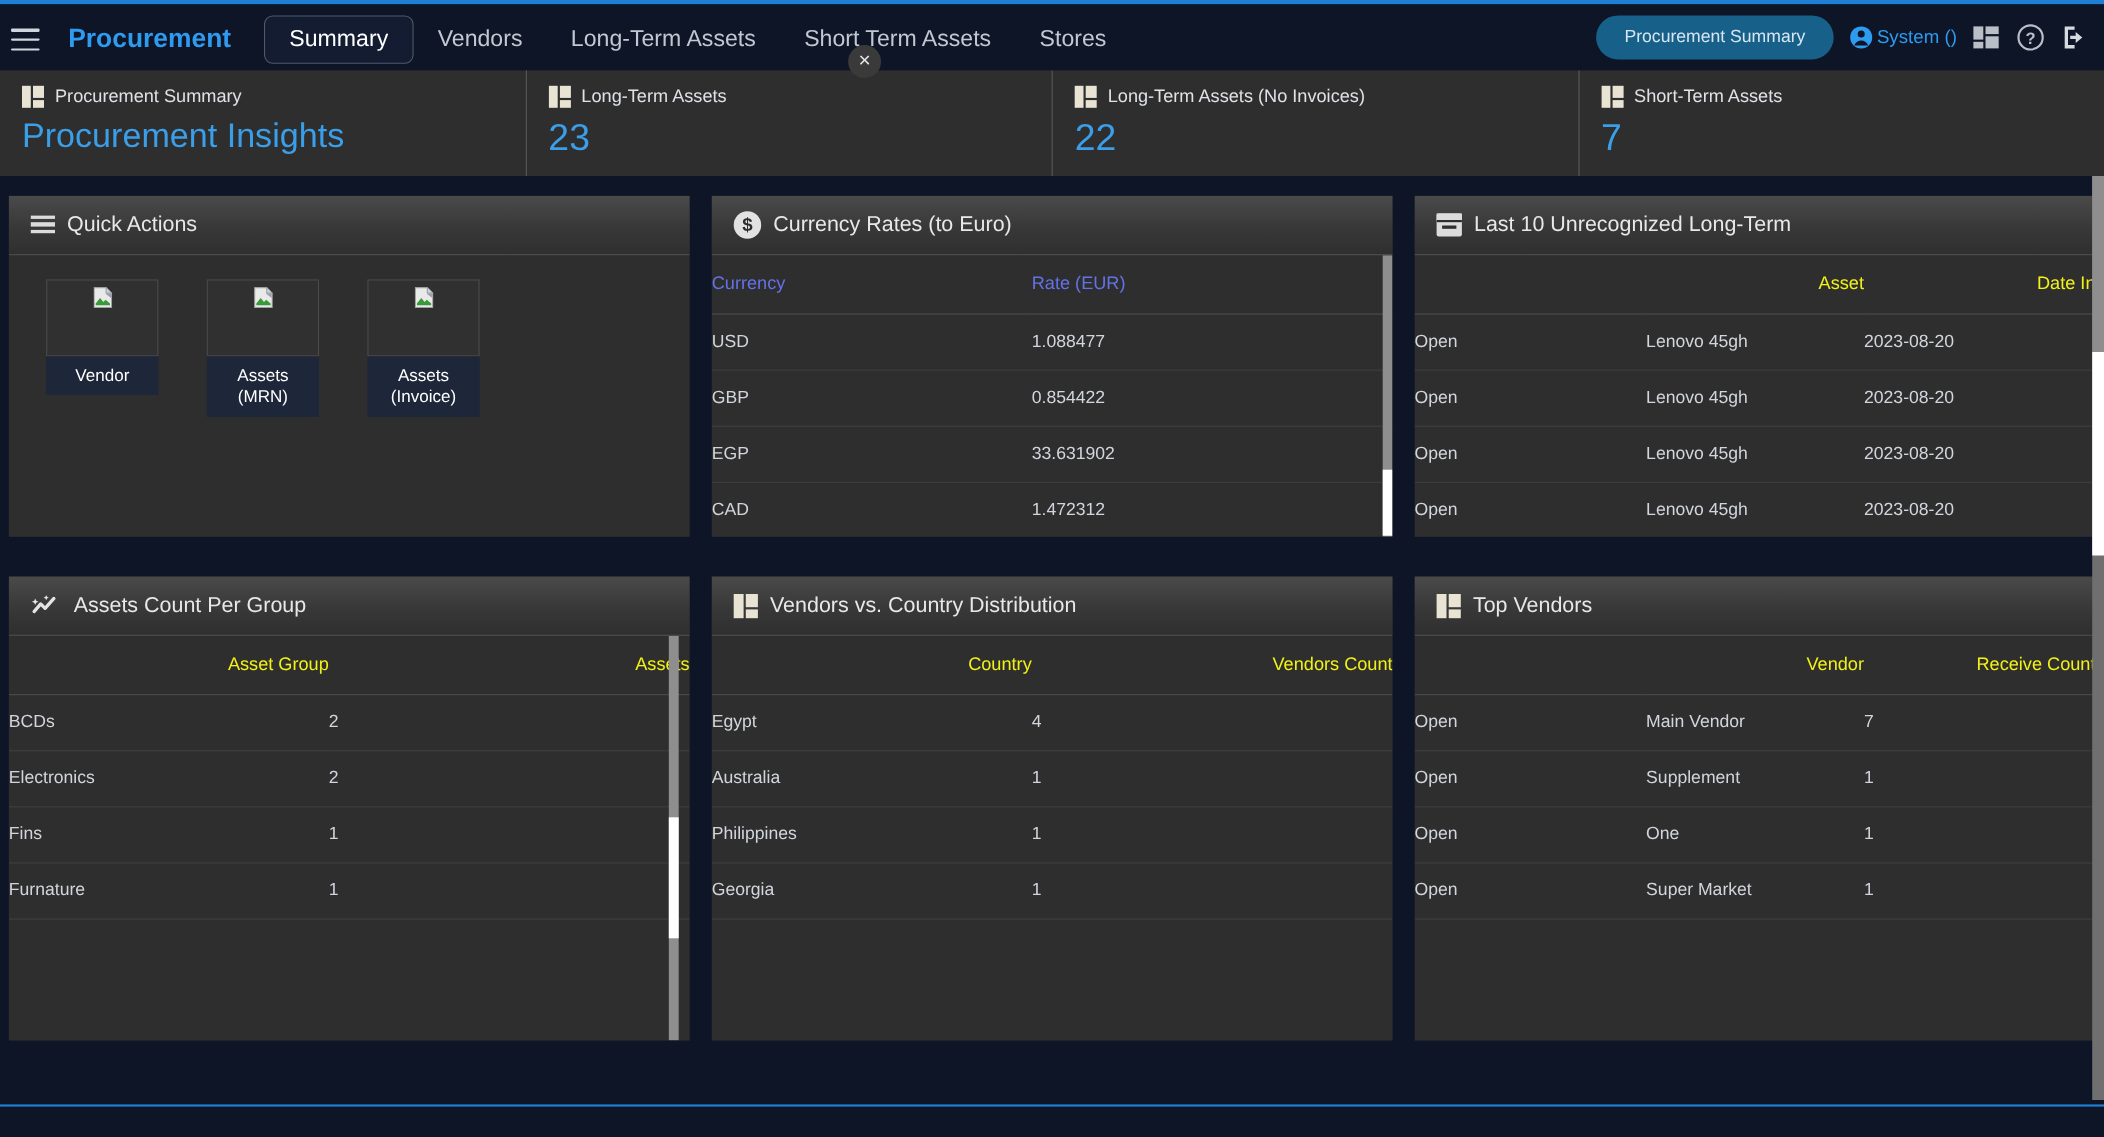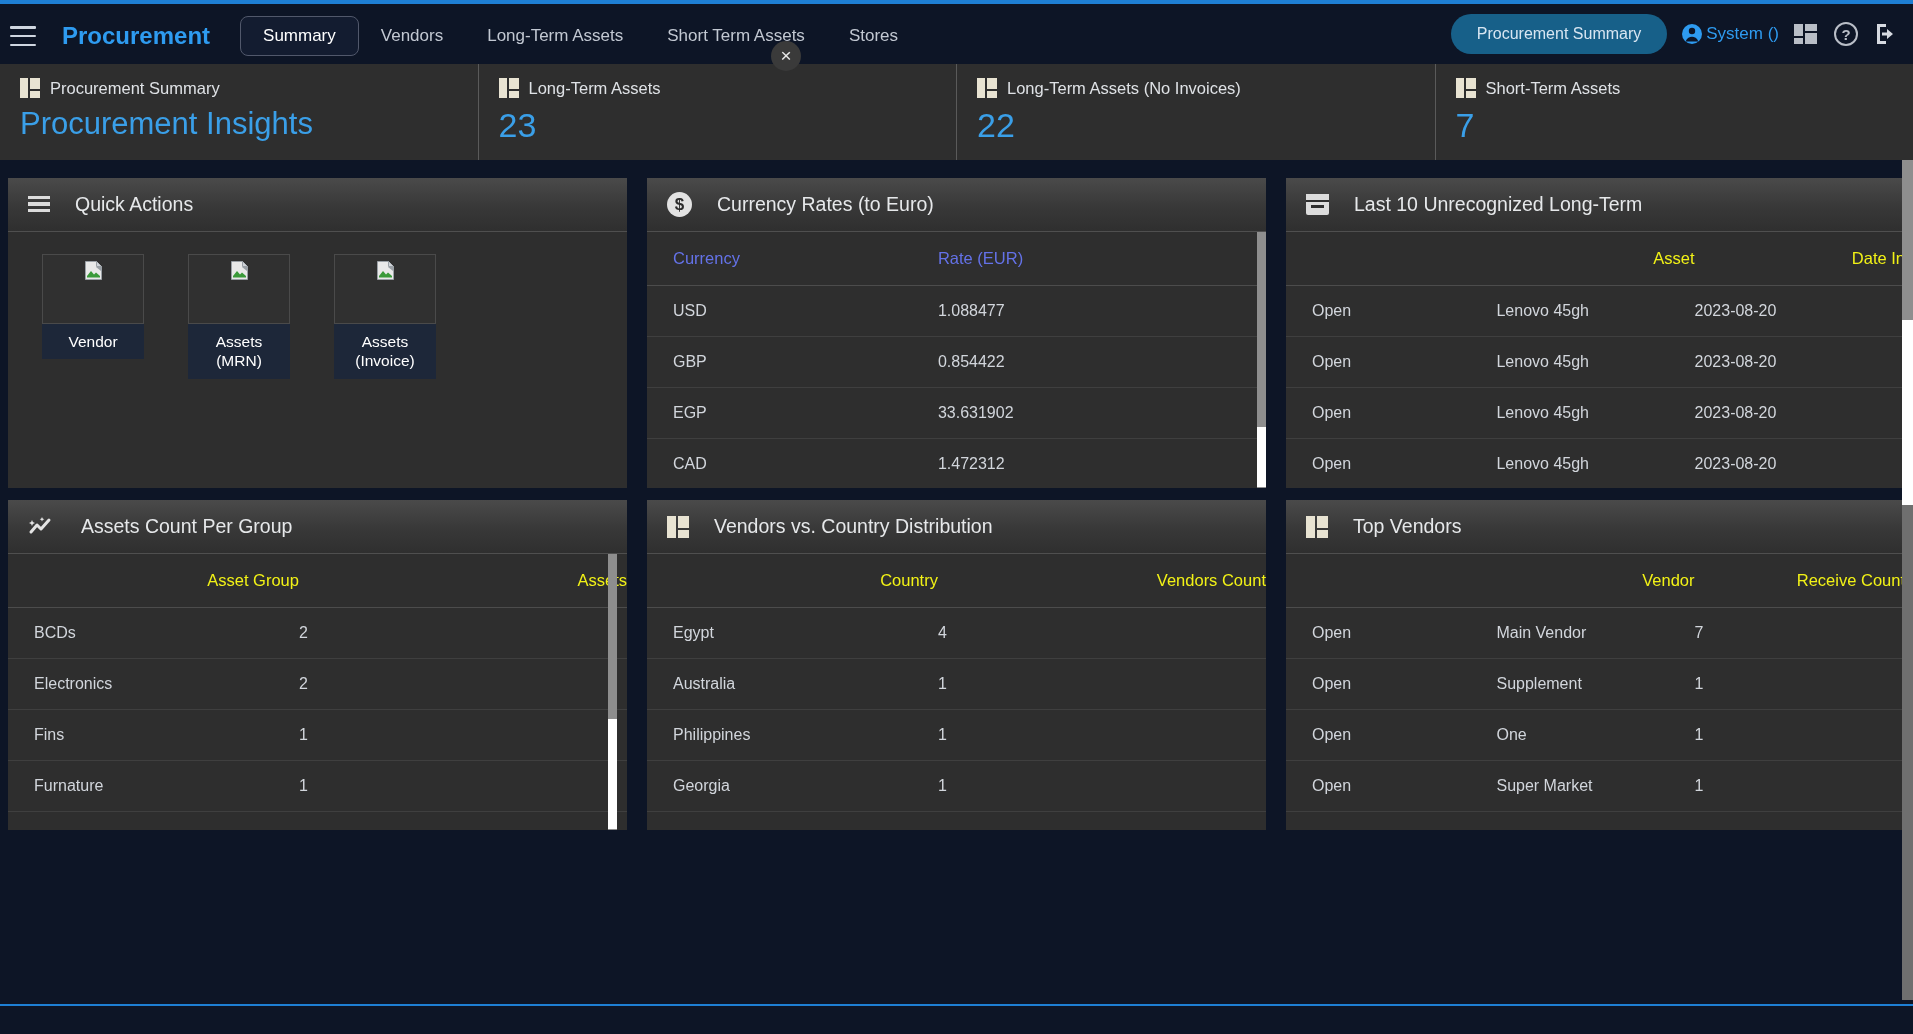--- a/index.html
+++ b/index.html
@@ -28,21 +28,21 @@
     display: flex; flex-direction: column; justify-content: space-between;
     cursor: pointer;
   }
   .hamburger span { display: block; height: 2.5px; background: #cfd6e0; border-radius: 1px; }
   .brand {
     color: #2e9bf0; font-size: 24px; font-weight: bold;
     margin-right: 30px; white-space: nowrap;
   }
   .tabs { display: flex; align-items: center; gap: 0px; }
   .tab {
-    color: #c2c8d2; font-size: 17px; padding: 9px 22px;
+    color: #c2c8d2; font-size: 21px; padding: 9px 22px;
     white-space: nowrap; cursor: pointer; border-radius: 8px;
   }
   .tab.active {
     color: #ffffff; border: 1px solid #51586b; background: #131c30;
   }
   .header-right {
     position: absolute; right: 8px; top: 0; height: 60px;
     display: flex; align-items: center; gap: 14px;
   }
   .pill {
@@ -90,31 +90,31 @@
     display: flex; align-items: center; justify-content: center;
     cursor: pointer; z-index: 5;
   }
 
   
   .cards-row {
     position: absolute; left: 0; width: 1913px;
     display: flex; gap: 20px; padding: 0 8px;
   }
   .row1 { top: 178px; height: 310px; }
-  .row2 { top: 500px; height: 330px; }
+  .row2 { top: 524px; height: 422px; }
 
   .card {
     flex: 1 1 0; background: #2e2e2e; display: flex; flex-direction: column;
     overflow: hidden; position: relative;
   }
   .card-hdr {
     height: 54px; flex: none;
     background: linear-gradient(180deg, #4a4a4a 0%, #383838 55%, #2f2f2f 100%);
     border-bottom: 1px solid #4f4f4f;
-    display: flex; align-items: center; gap: 25px; padding: 0 20px;
+    display: flex; align-items: center; gap: 11px; padding: 0 20px;
   }
   .card-title { color: #e6e8ea; font-size: 19.5px; white-space: nowrap; }
 
   
   .icon-list { width: 22px; height: 17px; display: flex; flex-direction: column; gap: 3px; }
   .icon-list i { height: 3.4px; background: #dcdcdc; display: block; }
   .icon-dollar {
     width: 25px; height: 25px; border-radius: 50%; background: #e2e2e2;
     color: #2c2c2c; font-size: 17px; font-weight: bold;
     display: flex; align-items: center; justify-content: center; flex: none;
@@ -140,21 +140,21 @@
     text-align: left; font-size: 16.5px; font-weight: normal;
     padding: 17px 0 17px 0; border-bottom: 1px solid #4c4c4c;
     white-space: nowrap;
   }
   td {
     text-align: left; font-size: 16px; color: #d2d6dc;
     padding: 16px 0; border-bottom: 1px solid #3f3f3f; white-space: nowrap;
   }
   .th-blue { color: #6472e8; }
   .th-yellow { color: #f2f216; text-align: right; }
-  .pad-l { padding-left: 26px; }
+  .pad-l { }
   td.link { color: #d2d6dc; cursor: pointer; }
 
   
   .vscroll {
     position: absolute; width: 9px; top: 0; bottom: 0; right: 0;
     background: #8e8e8e;
   }
   .vscroll i {
     position: absolute; left: 0; width: 9px; background: #ffffff; display: block;
   }

